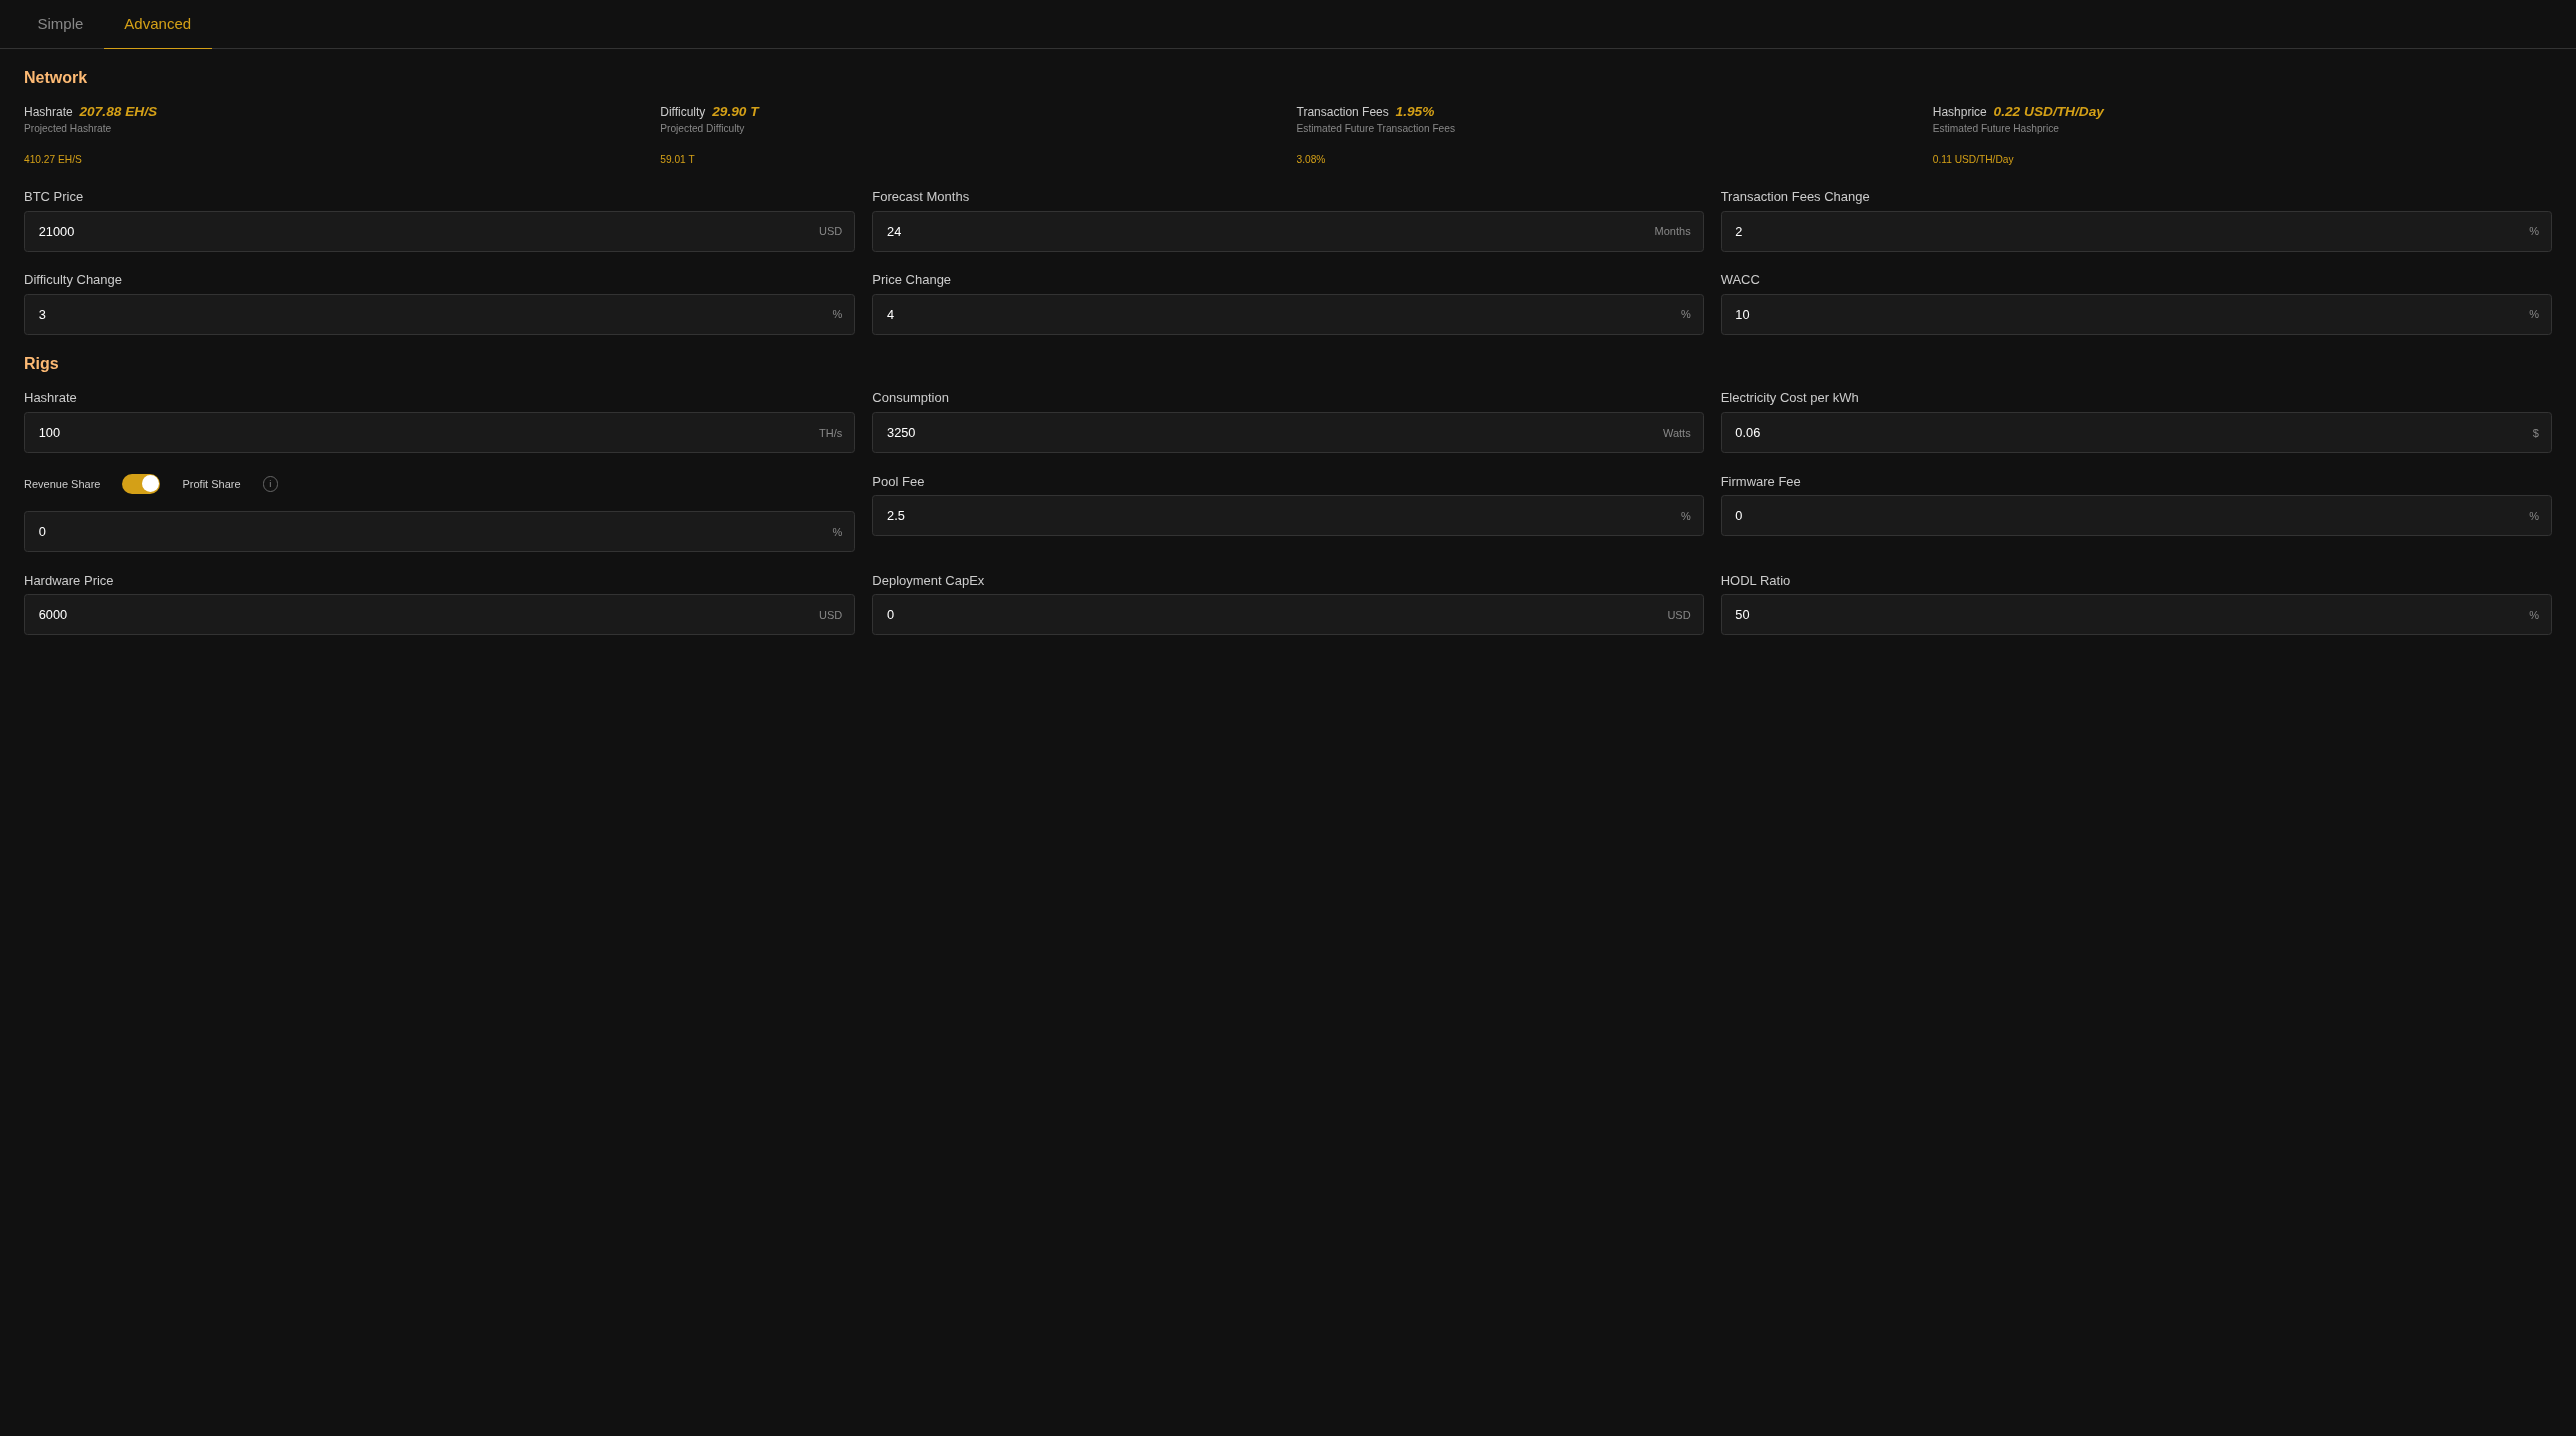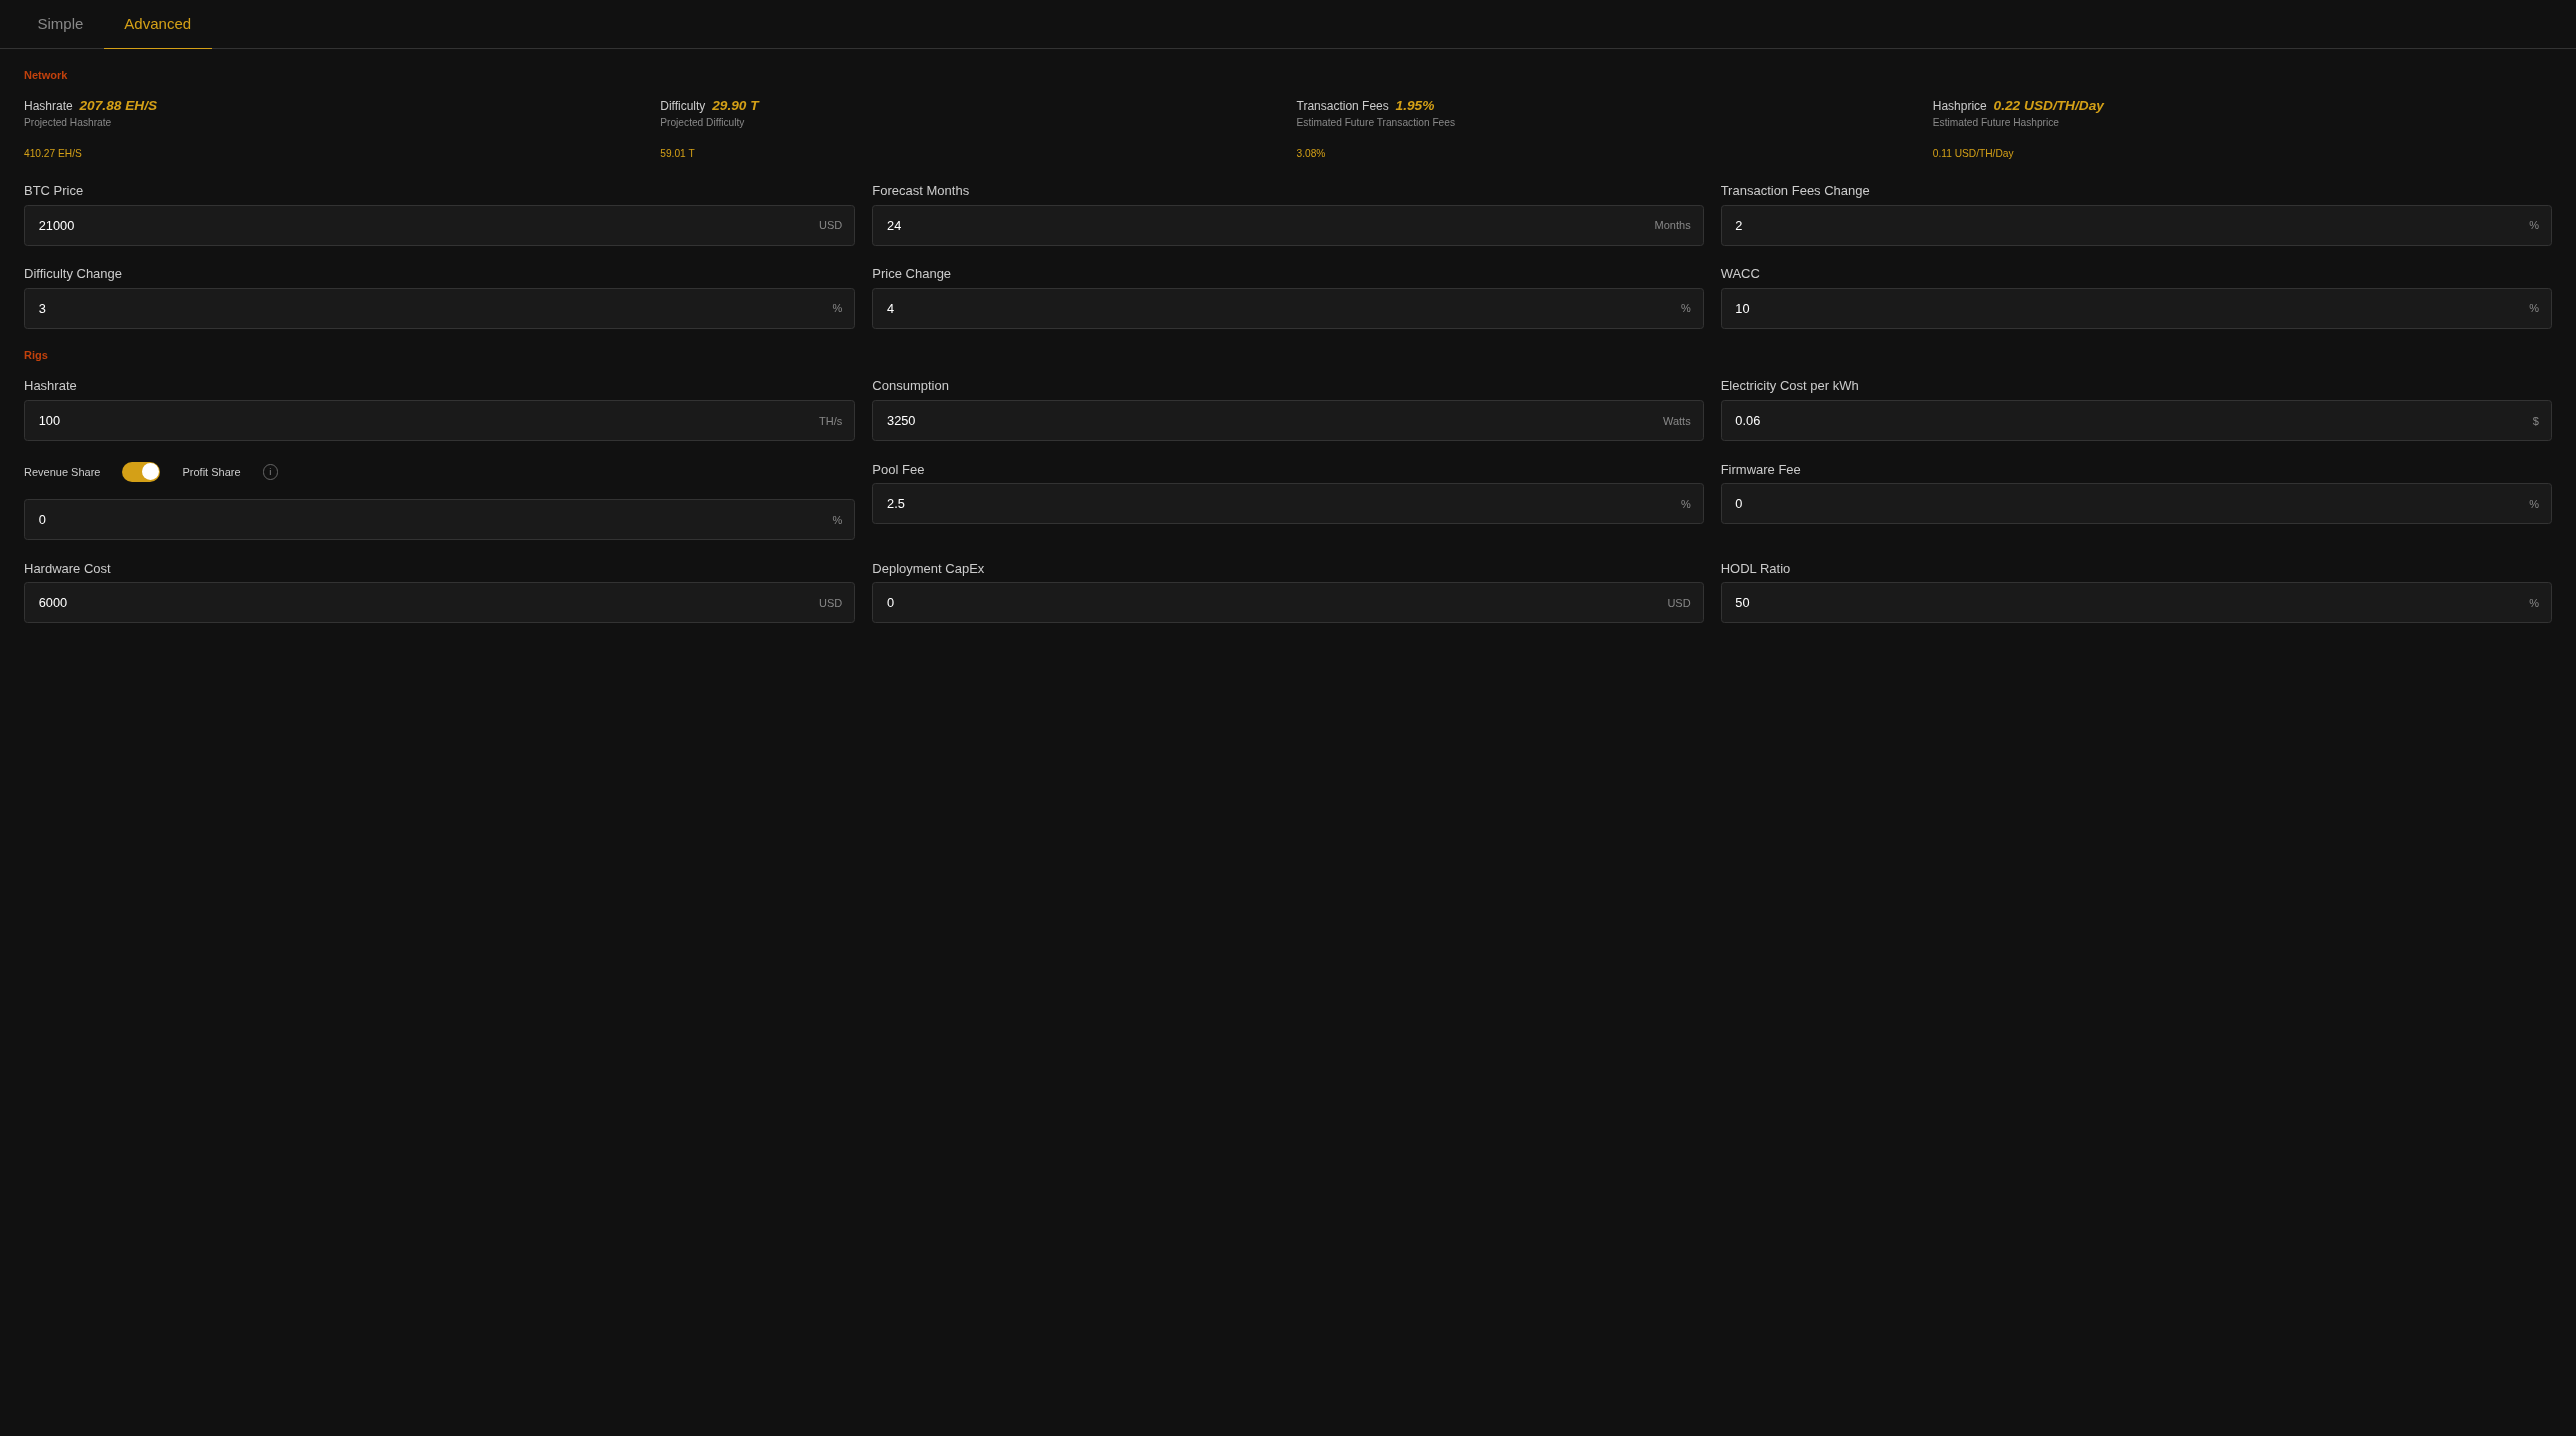--- a/index.html
+++ b/index.html
@@ -24,23 +24,23 @@
       margin-bottom: -0.9px;
     }
     .tab.active {
       color: #d4a017;
       border-bottom: 1.7px solid #d4a017;
     }
     .content {
       padding: 20.5px 24px;
     }
     .section-title {
-      font-size: 11px;
+      font-size: 16px;
       font-weight: 600;
-      color: #c2410c;
+      color: #fdba74;
       margin-bottom: 17px;
     }
     .network-stats {
       display: grid;
       grid-template-columns: 1fr 1fr 1fr 1fr;
       gap: 17px;
       margin-bottom: 24px;
     }
     .stat-item {}
     .stat-main {
@@ -308,21 +308,21 @@
       <label class="field-label">Firmware Fee</label>
       <div class="input-wrapper">
         <input type="text" value="0" style="">
         <span class="input-unit">%</span>
       </div>
     </div>
   </div>
 
   <div class="form-grid">
     <div class="form-field">
-      <label class="field-label">Hardware Cost</label>
+      <label class="field-label">Hardware Price</label>
       <div class="input-wrapper">
         <input type="text" value="6000" style="">
         <span class="input-unit">USD</span>
       </div>
     </div>
     <div class="form-field">
       <label class="field-label">Deployment CapEx</label>
       <div class="input-wrapper">
         <input type="text" value="0" style="">
         <span class="input-unit">USD</span>

